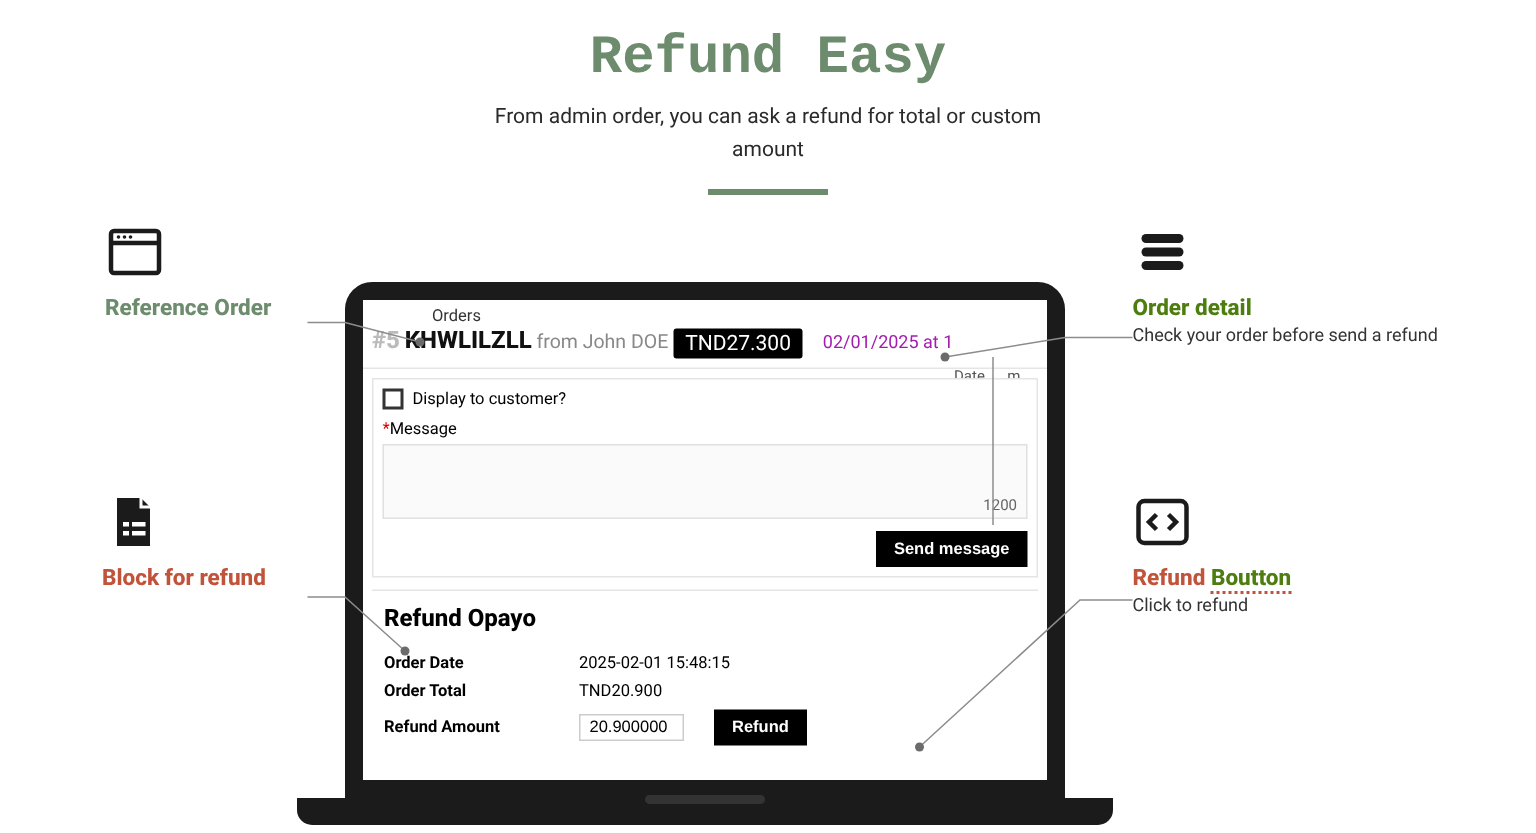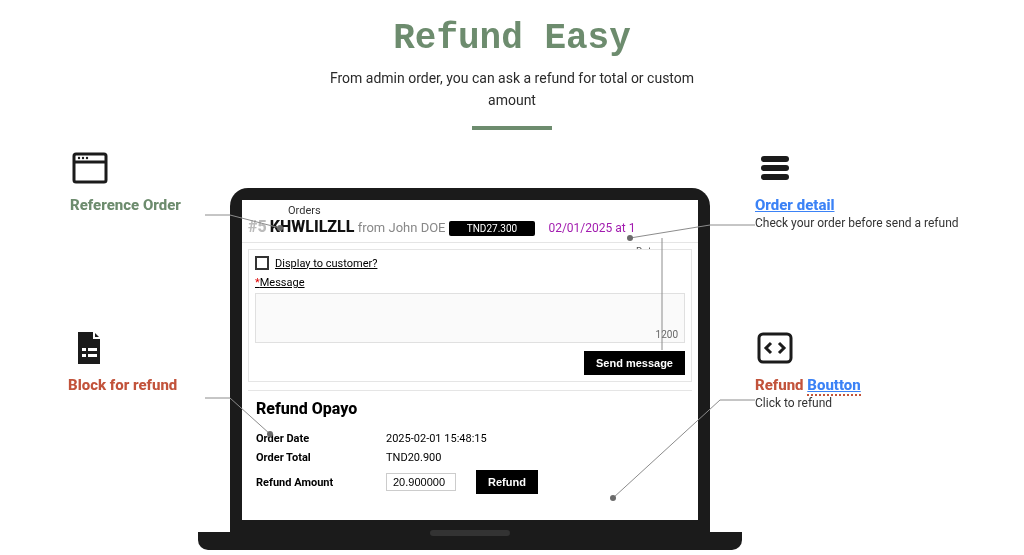--- a/index.html
+++ b/index.html
@@ -88,39 +88,38 @@
     }
     .order-head .hash {
       color: #bbb;
       font-weight: 800;
       font-size: 16px;
     }
     .badge {
       display: inline-block;
       background: #000;
       color: #fff;
-      font-size: 10px;
-      padding: 2px 18px;
+      font-size: 14px;
+      padding: 2px 8px;
       border-radius: 2px;
       vertical-align: middle;
     }
     .order-head .dt {
       color: #a21caf;
       font-size: 12px;
       margin-left: 10px;
     }
 
     .msg-box {
       margin: 6px;
       border: 1px solid #e5e5e5;
       padding: 6px;
       background: #fff;
       font-size: 11px;
       position: relative;
-      text-decoration: underline;
     }
     .chk-row { display: flex; align-items: center; gap: 6px; }
     .chk {
       width: 14px; height: 14px; border: 2px solid #333;
     }
     .lbl-msg { margin-top: 6px; }
     .lbl-msg .req { color: #d00; }
     .textarea {
       margin-top: 4px;
       border: 1px solid #e0e0e0;
@@ -204,21 +203,21 @@
     .callout-title {
       font-size: 15px;
       font-weight: 800;
       margin-bottom: 2px;
     }
     .callout-body {
       font-size: 12px;
       color: #333;
     }
     .c-green { color: #6d8c6e; }
-    .c-orange { color: #3b82f6; text-decoration: underline; }
+    .c-orange { color: #4d7c0f; }
     .c-brick { color: #c2533b; }
     .underline-sq {
       border-bottom: 2px dotted #c2533b;
     }
 
     .c1 { left: 70px;  top: 148px; }
     .c2 { left: 68px;  top: 328px; }
     .c3 { left: 755px; top: 148px; }
     .c4 { left: 755px; top: 328px; }
 

